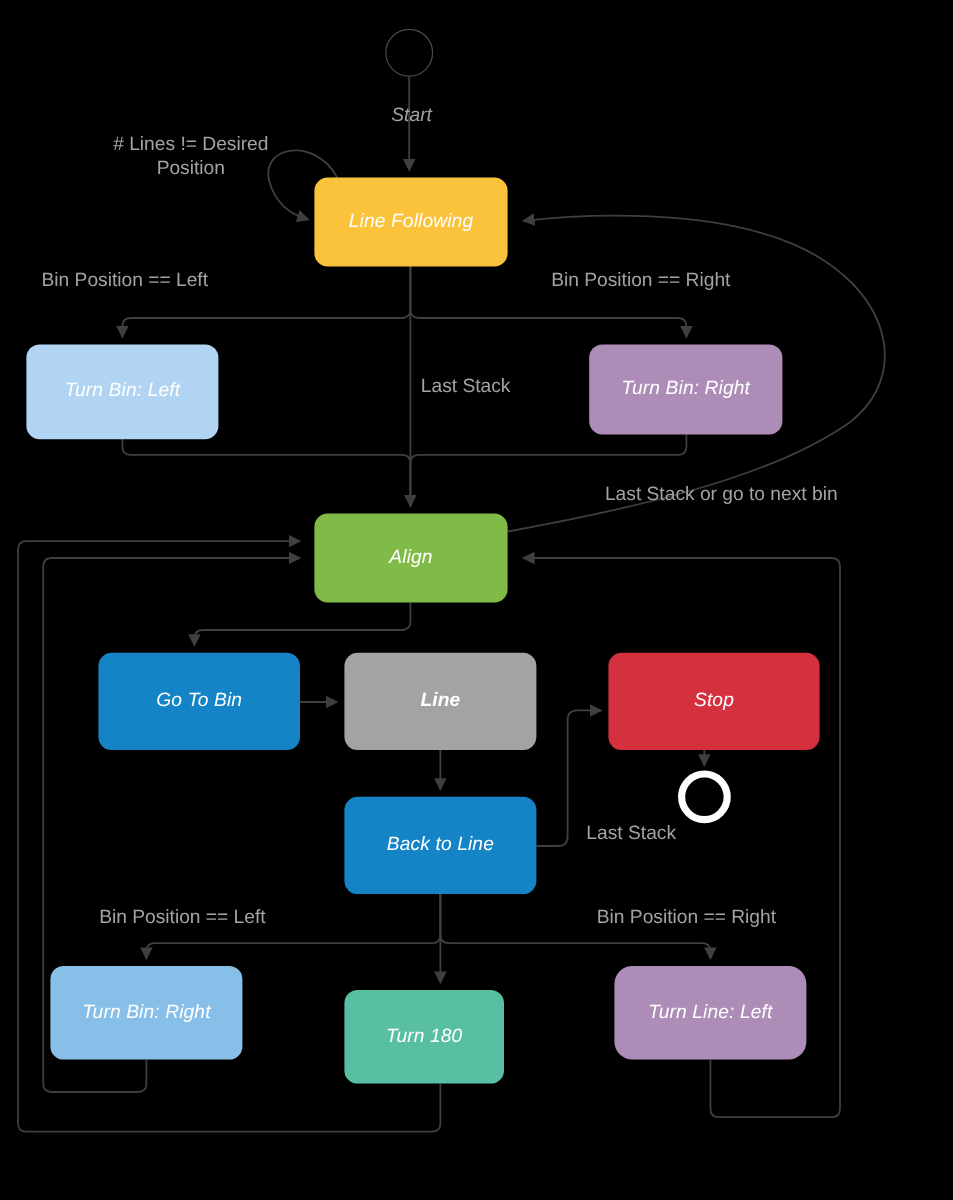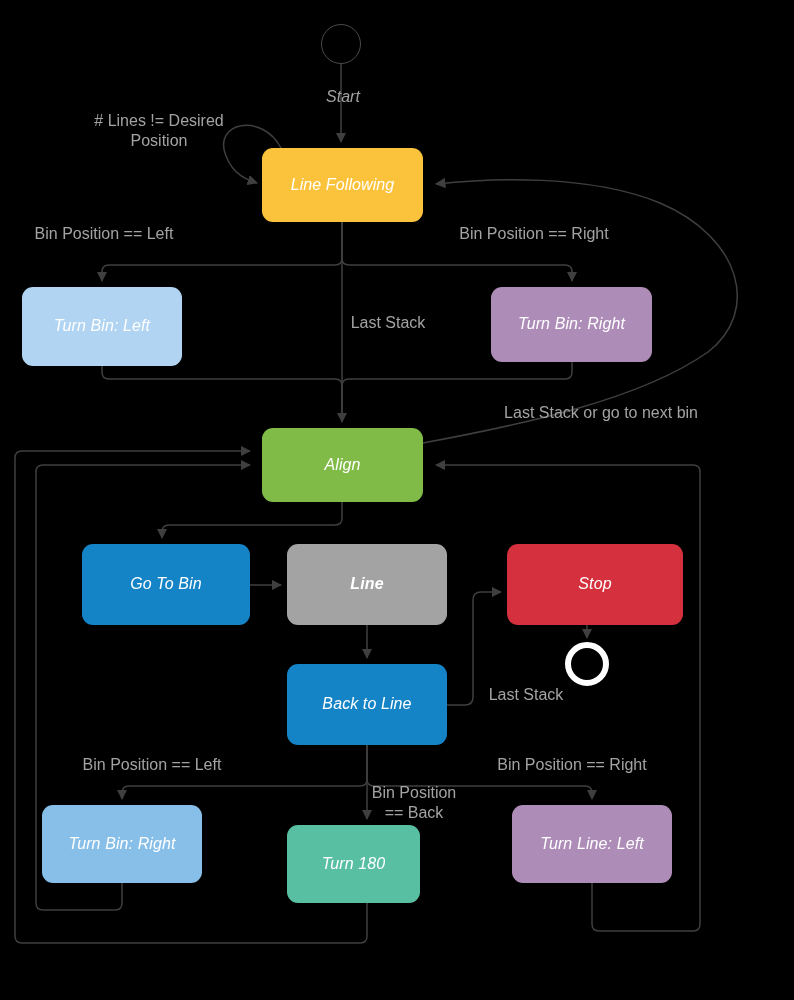--- a/index.html
+++ b/index.html
@@ -154,21 +154,21 @@
   </div>
 
   <div class="state-node" style="left:42px; top:805px; width:160px; height:78px; background:#88bfe8;">
     <span>Turn Bin: Right</span>
   </div>
 
   <div class="state-node" style="left:287px; top:825px; width:133px; height:78px; background:#58bfa3;">
     <span>Turn 180</span>
   </div>
 
-  <div class="state-node" style="left:512px; top:805px; width:160px; height:78px; background:#ae8cb8;">
+  <div class="state-node" style="left:512px; top:805px; width:160px; height:78px; background:#ae8cb8;border-radius:15px;">
     <span>Turn Line: Left</span>
   </div>
 
   <div class="edge-label italic" style="left:318px; top:87px; width:50px;">Start</div>
 
   <div class="edge-label" style="left:74px; top:111px; width:170px;"># Lines != Desired
 Position</div>
 
   <div class="edge-label" style="left:14px; top:224px; width:180px;">Bin Position == Left</div>
 
@@ -177,16 +177,14 @@
   <div class="edge-label" style="left:340px; top:313px; width:96px;">Last Stack</div>
 
   <div class="edge-label" style="left:460px; top:403px; width:238px;text-align:right;">Last Stack or go to next bin</div>
 
   <div class="edge-label" style="left:478px; top:685px; width:96px;">Last Stack</div>
 
   <div class="edge-label" style="left:62px; top:755px; width:180px;">Bin Position == Left</div>
 
   <div class="edge-label" style="left:478px; top:755px; width:188px;">Bin Position == Right</div>
 
-  <div class="edge-label" style="left:353px; top:783px; width:122px;">Bin Position
-== Back</div>
 
 </div>
 
 </body></html>

